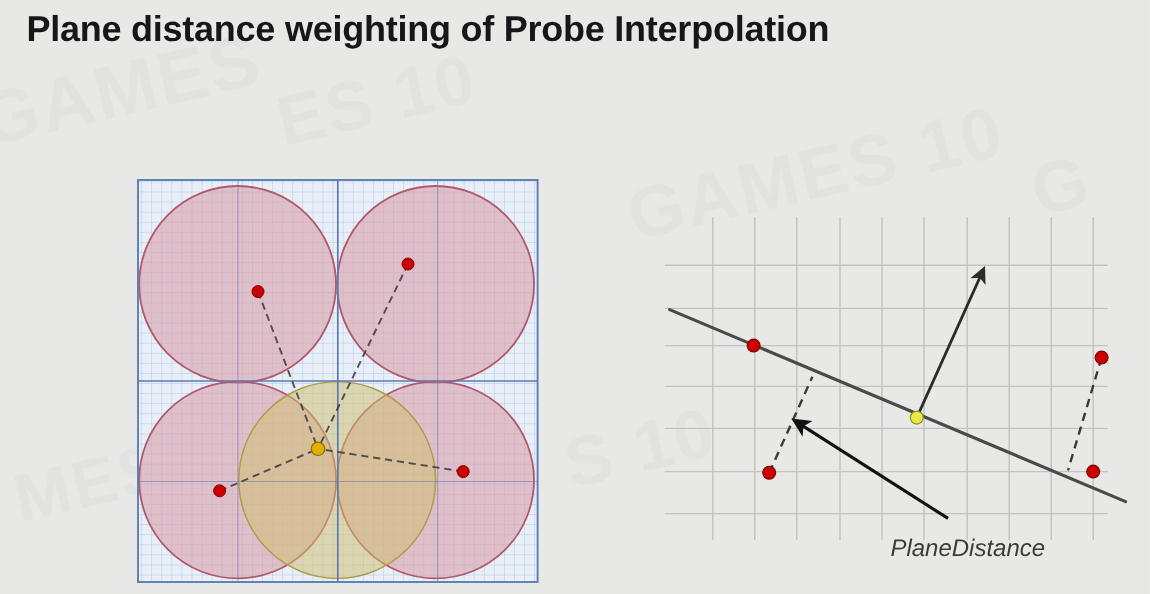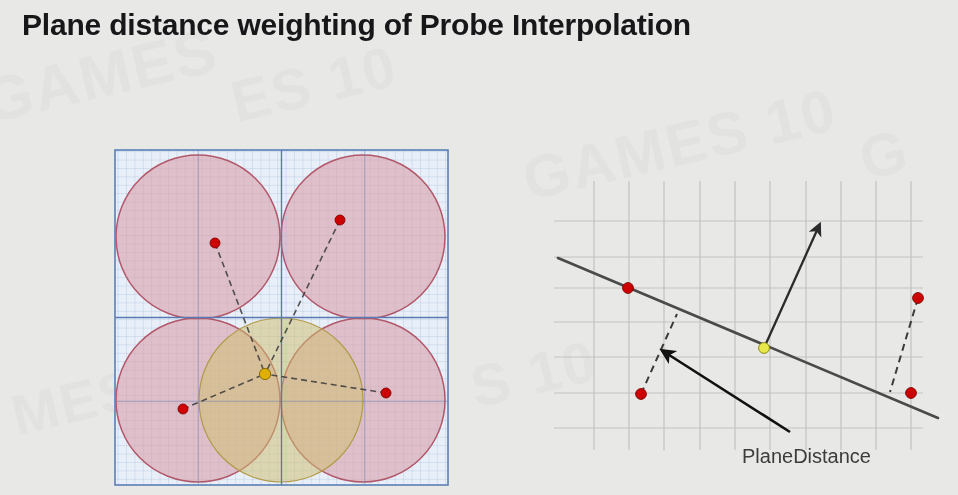--- a/index.html
+++ b/index.html
@@ -45,20 +45,21 @@
     font-size: 30px;
     font-weight: 700;
     color: #17171a;
     letter-spacing: -0.2px;
     font-family: Liberation Sans, sans-serif;
     white-space: nowrap;
   }
 
   .figure {
     position: absolute;
+    font-style: italic;
   }
   #left-figure  { left: 110px; top: 145px; width: 345px; height: 345px; }
   #right-figure { left: 548px; top: 170px; width: 400px; height: 320px; }
 
   svg { display: block; overflow: visible; }
 </style>
 </head>
 <body>
 
 <div id="slide">

